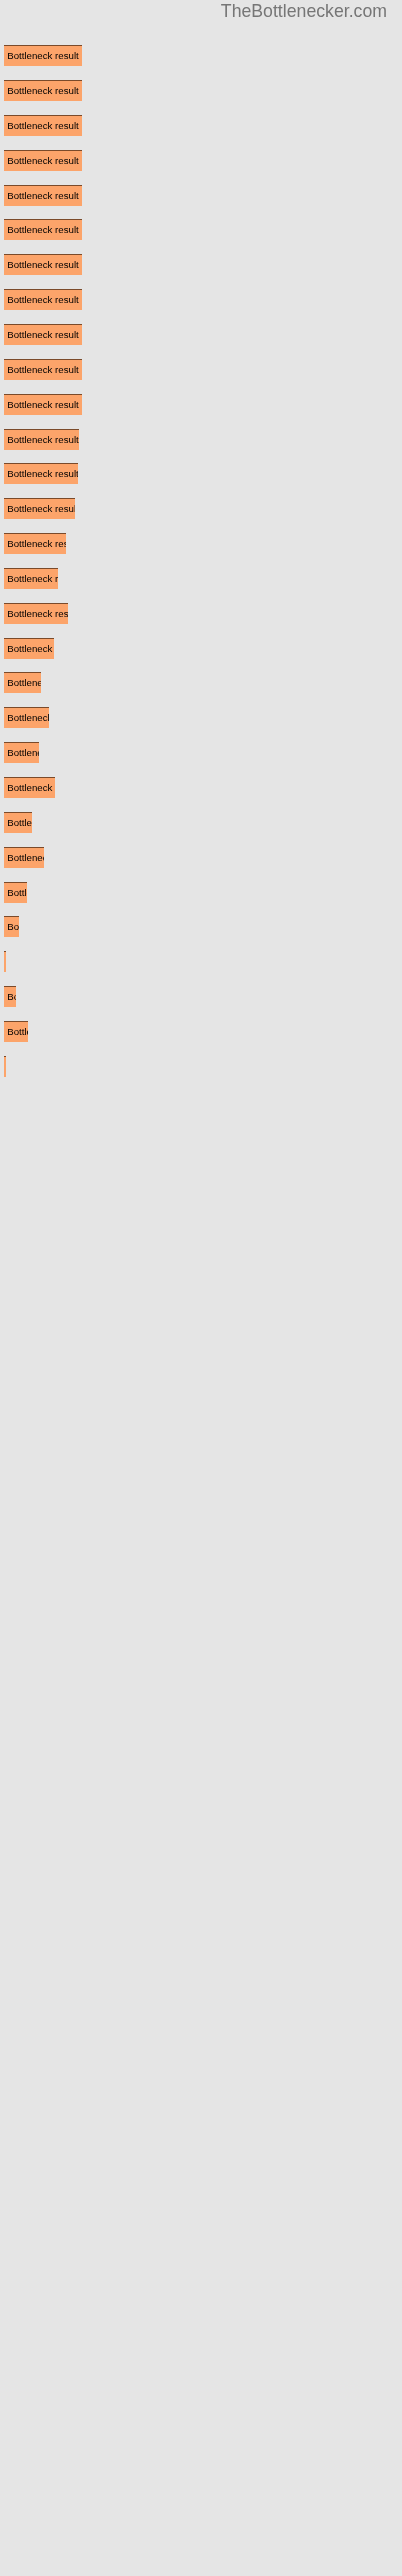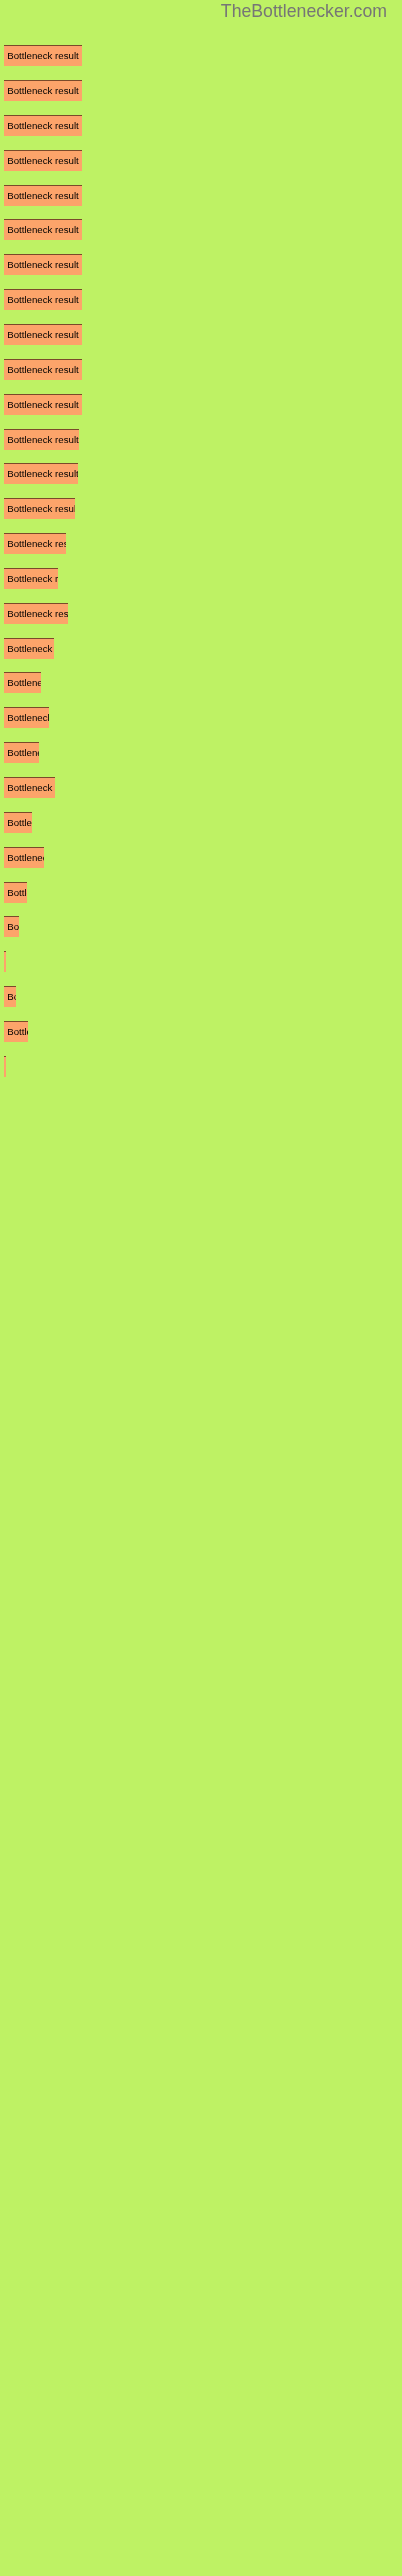--- a/index.html
+++ b/index.html
@@ -14,21 +14,21 @@
     overflow: hidden;
     font-family: "Liberation Sans", sans-serif;
     -webkit-font-smoothing: antialiased;
   }
   #chart {
     position: absolute;
     left: 0;
     top: 0;
     width: 403px;
     height: 2576px;
-    background: #bef264;
+    background: #e5e5e5;
   }
   .watermark {
     position: absolute;
     right: 16px;
     top: 0.8px;
     font-family: "Liberation Sans", sans-serif;
     font-size: 17.7px;
     line-height: 21px;
     color: #767676;
     letter-spacing: 0px;

